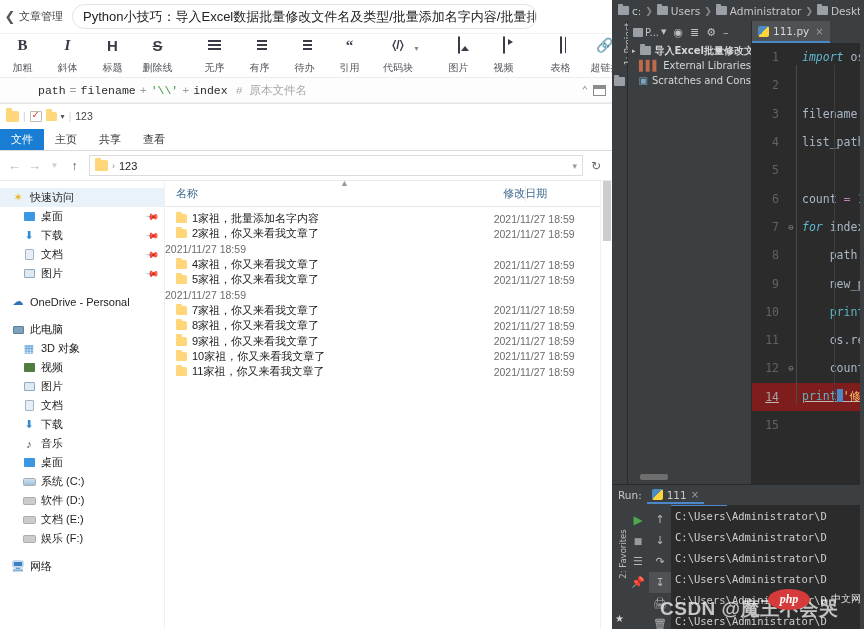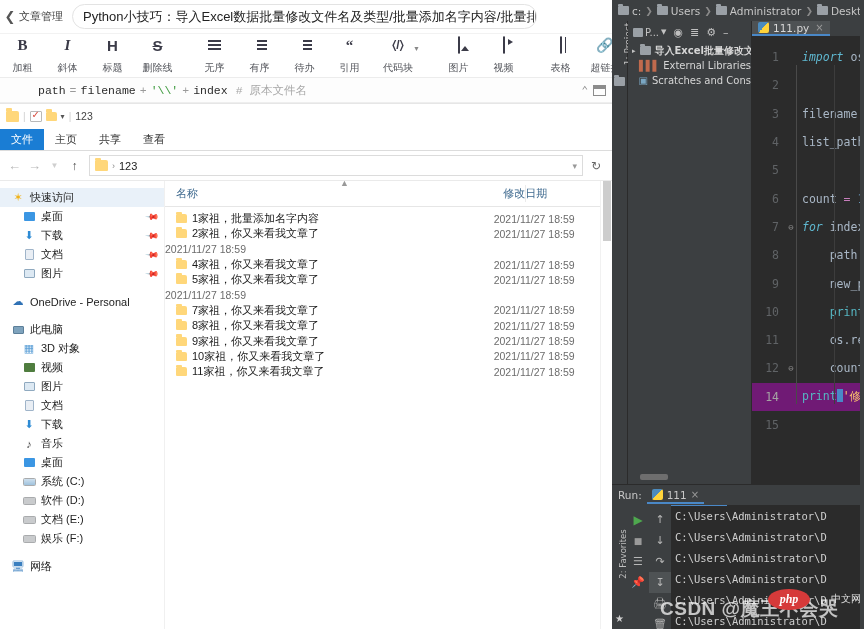--- a/index.html
+++ b/index.html
@@ -270,36 +270,36 @@
   }
   .tri { color: #c0c0c0; font-size: 7px; width: 8px; text-align: center; }
   .lib-ico { color: #c06a4d; font-size: 10px; letter-spacing: -1px; }
   .scr-ico { color: #7aa6c2; font-size: 10px; }
   .proj-scroll {
     position: absolute; left: 12px; bottom: 4px; width: 28px; height: 6px;
     background: #6e6e6e; border-radius: 2px;
   }
 
   .ide-editor { flex: 1; background: #2b2b2b; position: relative; overflow: hidden; }
-  .tabstrip { height: 15px; background: #3c3f41; display: flex; align-items: stretch; }
+  .tabstrip { height: 22px; background: #3c3f41; display: flex; align-items: stretch; }
   .ed-tab {
     display: flex; align-items: center; gap: 4px; padding: 0 6px;
     background: #4e5254; font-size: 10.5px; color: #d8d8d8;
     border-bottom: 2px solid #4a88c7;
   }
   .ed-tab .x { color: #9a9a9a; font-size: 10px; margin-left: 2px; cursor: pointer; }
   .code-area {
     position: absolute; left: 0; top: 22px; right: 0; bottom: 0;
     font-family: "DejaVu Sans Mono", "Liberation Mono", monospace;
     font-size: 11.5px;
   }
   .cl {
     height: 28.3px; display: flex; align-items: center; white-space: nowrap;
   }
-  .cl.hl { background: #701a75; }
+  .cl.hl { background: #7f1d1d; text-decoration: underline; }
   .gut {
     width: 34px; text-align: right; padding-right: 7px; color: #606366;
     font-size: 11.5px; flex: none;
   }
   .cl.hl .gut { color: #a4a3a3; }
   .fold { width: 10px; flex: none; text-align: center; color: #8a8a8a; font-size: 9px; }
   .codetxt { padding-left: 6px; } .kw { color: #5fb8d0; font-style: italic; } .fn2 { color: #56b6c2; }
   .n { color: #6897bb; }
   .d { color: #a9b7c6; } .pink { color: #c77dbb; }
   .yellow { color: #ffc66d; }

